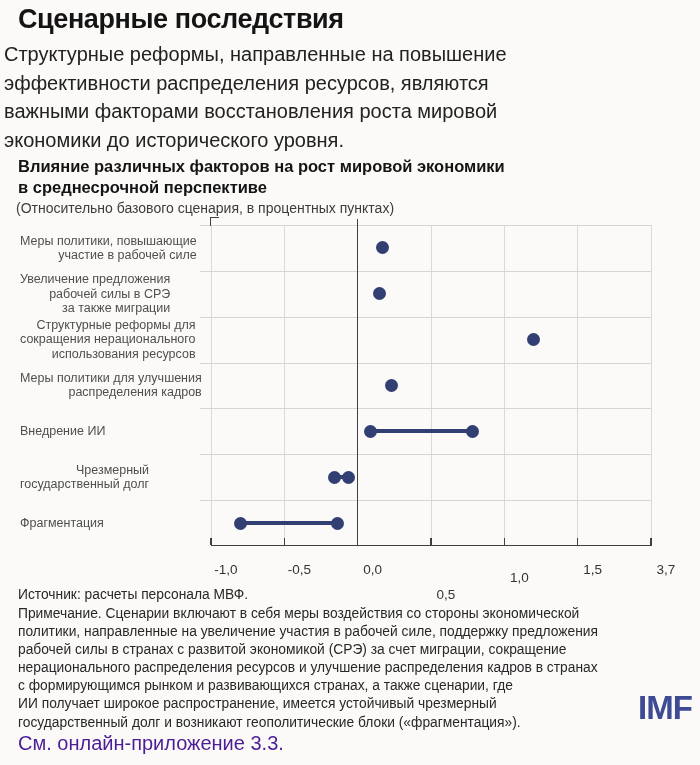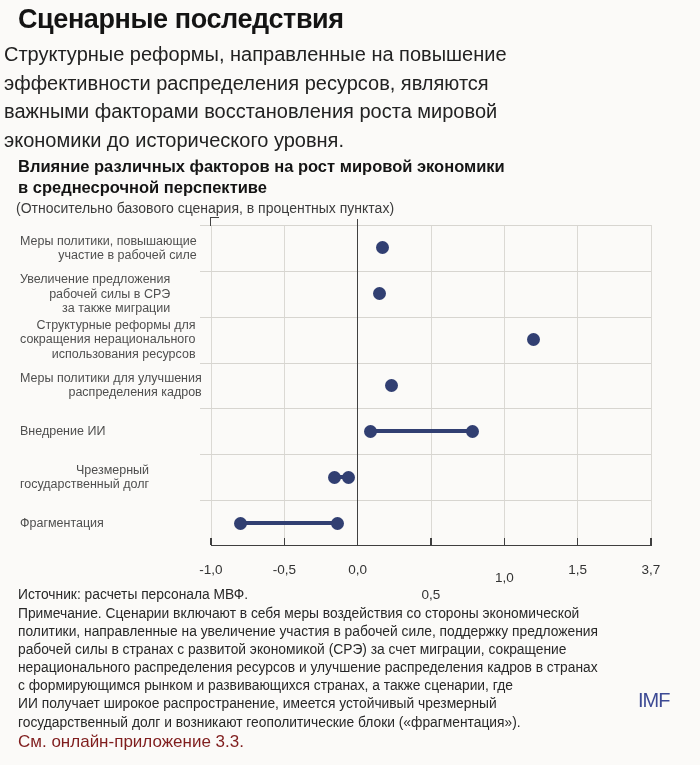--- a/index.html
+++ b/index.html
@@ -18,28 +18,28 @@
   #plot{position:absolute;left:211px;top:225px;width:440px;height:321px;}
   .vgrid{position:absolute;top:0;width:1px;height:100%;background:#dbd9d4;}
   .hgrid{position:absolute;left:-11px;height:1px;background:#d7d5d0;}
   .zero-line{position:absolute;top:-6px;width:1.5px;background:#414141;}
   .x-axis-line{position:absolute;left:0;bottom:0;width:100.3%;height:1.5px;background:#3f3f3f;}
   .x-tick{position:absolute;bottom:1.5px;width:1.5px;height:7px;background:#3f3f3f;}
   .corner-mark{position:absolute;left:-1px;top:-8px;width:8px;height:8px;
         border-top:1.5px solid #414141;border-left:1.5px solid #414141;}
   .dot{position:absolute;width:13px;height:13px;border-radius:50%;}
   .connector{position:absolute;height:4px;border-radius:2px;}
-  #xaxis{position:absolute;left:211px;top:562px;width:440px;height:20px;}
+  #xaxis{position:absolute;left:226px;top:562px;width:440px;height:20px;}
   .x-label{position:absolute;width:64px;margin-left:-32px;text-align:center;
         font-size:13.5px;color:#333;}
   .src{position:absolute;left:18px;top:587px;font-size:13.8px;color:#282828;}
   .note{position:absolute;left:18px;top:605px;font-size:13.8px;line-height:18.1px;
         color:#282828;white-space:pre-line;}
-  .appendix{position:absolute;left:18px;top:732px;font-size:17px;color:#7f1d1d;}
-  .imf-logo{position:absolute;left:638px;top:689px;font-size:20px;font-weight:normal;
+  .appendix{position:absolute;left:18px;top:732px;font-size:20px;color:#4c1d95;}
+  .imf-logo{position:absolute;left:638px;top:689px;font-size:33px;font-weight:bold;
         letter-spacing:-1px;}
 </style>
 </head>
 <body>
 
 <div class="page">
   <h1 class="page-title">Сценарные последствия</h1>
   <p class="intro">Структурные реформы, направленные на повышение
 эффективности распределения ресурсов, являются
 важными факторами восстановления роста мировой

